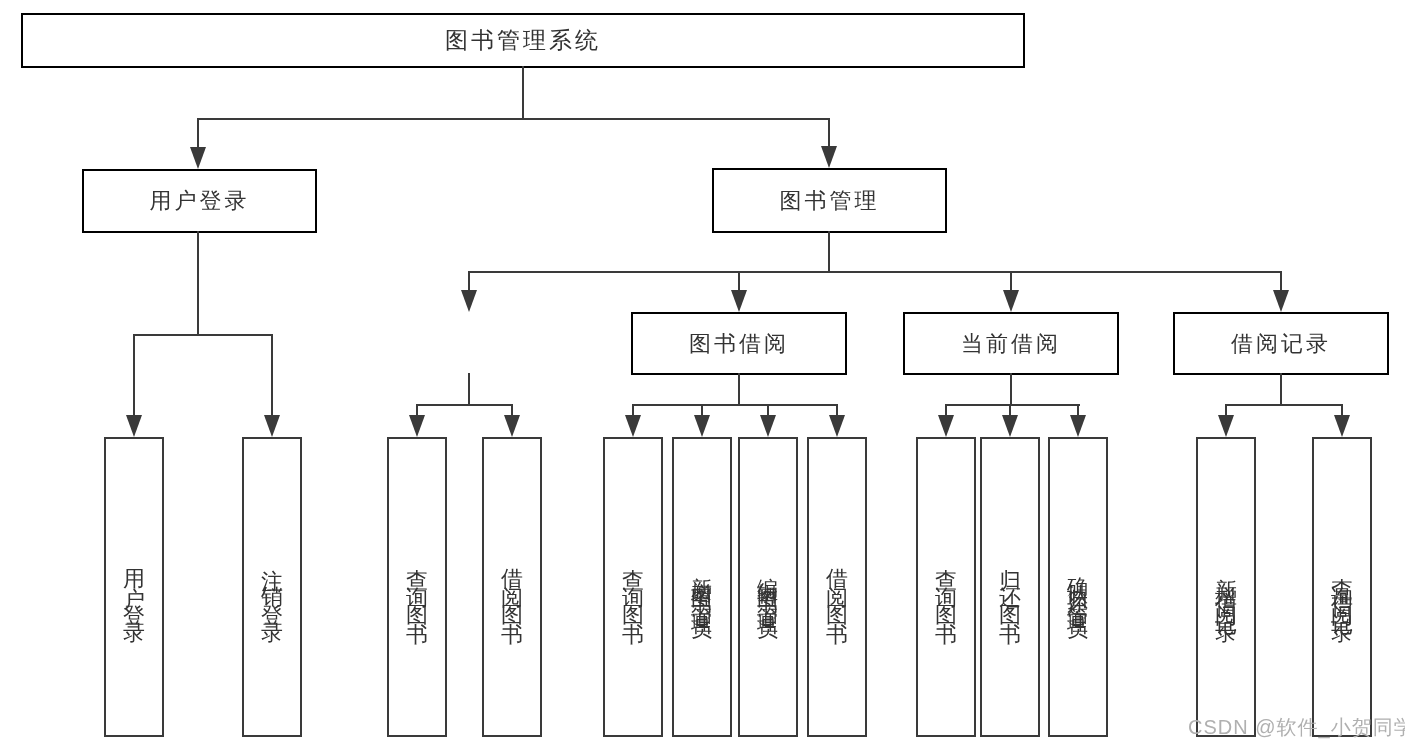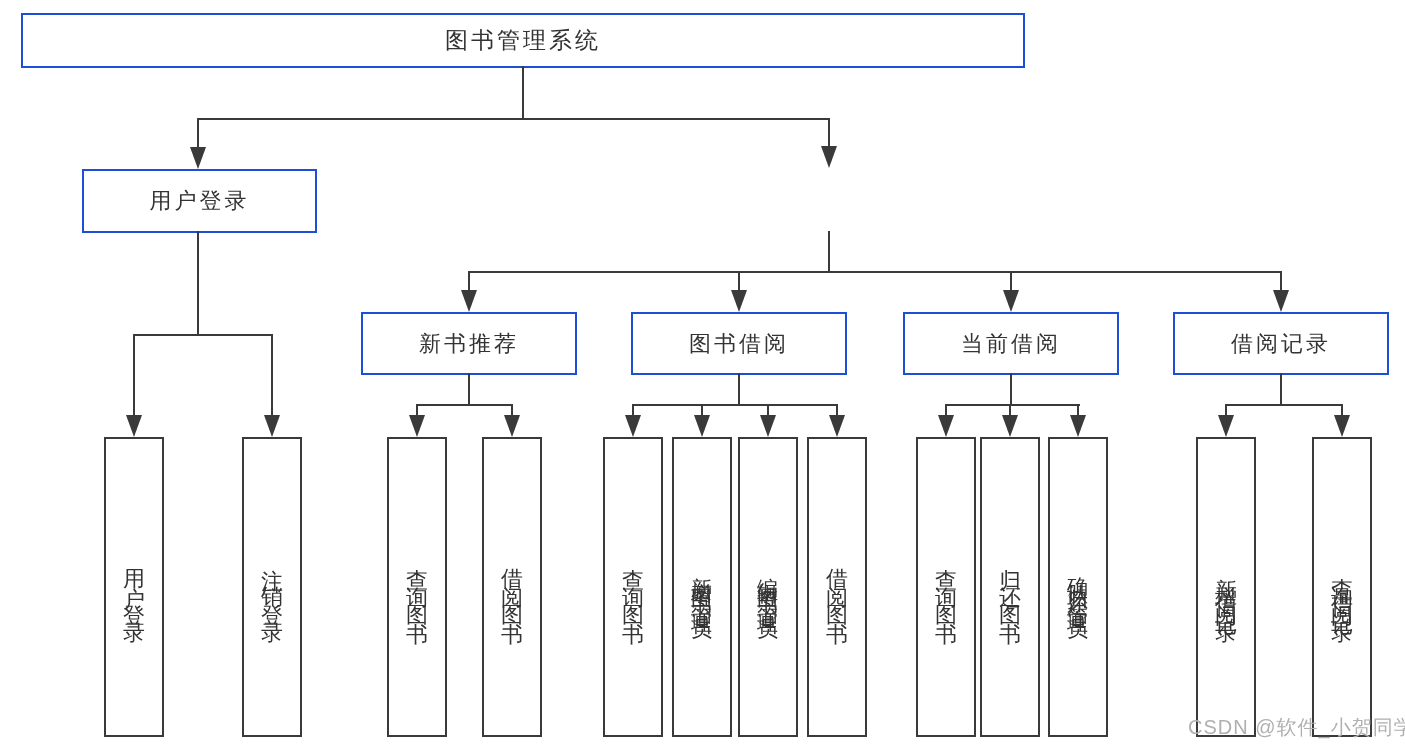--- a/index.html
+++ b/index.html
@@ -1,21 +1,21 @@
 <!DOCTYPE html>
 <html><head>
 <meta charset="utf-8">
 <style>
   html,body{margin:0;padding:0;background:#fff;}
   .canvas{
     position:relative;width:1405px;height:747px;background:#ffffff;
     font-family:"Liberation Sans",sans-serif;color:#333333;overflow:hidden;
   }
   .node{
-    position:absolute;box-sizing:border-box;border:2px solid #1d4ed8;background:#ffffff;
+    position:absolute;box-sizing:border-box;border:2px solid #000000;background:#ffffff;
     display:flex;align-items:center;justify-content:center;
     font-size:22px;letter-spacing:3px;color:#333333;
   }
   .node.root{font-size:23px;}
   .leaf{
     position:absolute;top:437px;width:60px;height:300px;box-sizing:border-box;
     border:2px solid #3a3a3a;background:#ffffff;
     display:flex;align-items:center;justify-content:center;
   }
   .vtext{
@@ -56,20 +56,23 @@
       <div class="head"></div>
     </div>
   <div class="arrow" style="left:821px;top:118px;height:50px">
       <div class="shaft"></div>
       <div class="head"></div>
     </div>
 
   <div class="node" style="left:82px;top:169px;width:235px;height:64px">
     <span>用户登录</span>
   </div>
+  <div class="node" style="left:712px;top:168px;width:235px;height:65px">
+    <span>图书管理</span>
+  </div>
 
   <div class="vline" style="left:197px;top:231px;height:105px"></div>
   <div class="hline" style="left:133px;top:334px;width:140px"></div>
   <div class="arrow" style="left:126px;top:334px;height:103px">
       <div class="shaft"></div>
       <div class="head"></div>
     </div>
   <div class="arrow" style="left:264px;top:334px;height:103px">
       <div class="shaft"></div>
       <div class="head"></div>
@@ -87,23 +90,20 @@
     </div>
   <div class="arrow" style="left:1003px;top:271px;height:41px">
       <div class="shaft"></div>
       <div class="head"></div>
     </div>
   <div class="arrow" style="left:1273px;top:271px;height:41px">
       <div class="shaft"></div>
       <div class="head"></div>
     </div>
 
-  <div class="node" style="left:361px;top:312px;width:216px;height:63px">
-    <span>新书推荐</span>
-  </div>
   <div class="node" style="left:903px;top:312px;width:216px;height:63px">
     <span>当前借阅</span>
   </div>
   <div class="node" style="left:631px;top:312px;width:216px;height:63px">
     <span>图书借阅</span>
   </div>
   <div class="node" style="left:1173px;top:312px;width:216px;height:63px">
     <span>借阅记录</span>
   </div>
 

